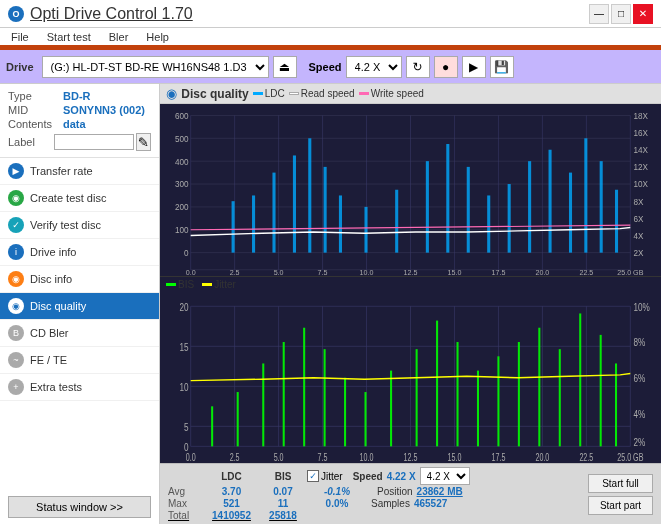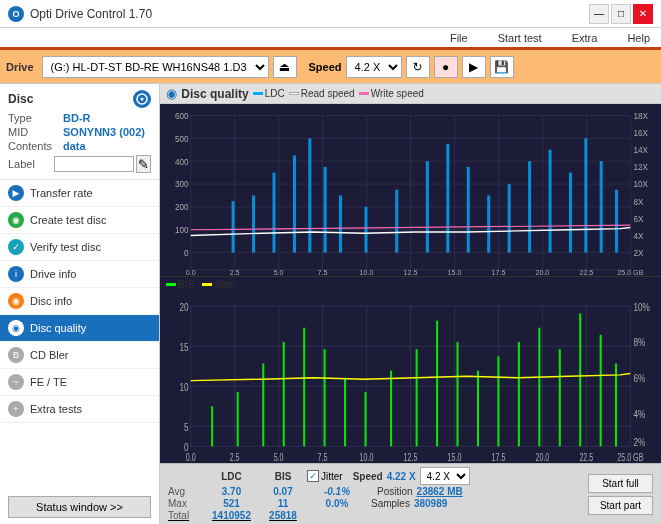--- a/index.html
+++ b/index.html
@@ -8,40 +8,39 @@
     
     .title-bar {
       background: #fff;
       display: flex; align-items: center; justify-content: space-between;
       padding: 4px 8px;
       border-bottom: 1px solid #ccc;
       height: 28px;
     }
     .title-bar-left { display: flex; align-items: center; gap: 6px; }
     .title-icon { width: 16px; height: 16px; background: #1a6fbd; border-radius: 50%; display: flex; align-items: center; justify-content: center; color: white; font-size: 9px; font-weight: bold; }
-    .title-text { font-size: 12px; color: #333; }
+    .title-text { font-size: 16px; color: #333; text-decoration: underline; }
     .title-controls { display: flex; gap: 2px; }
     .title-btn { width: 20px; height: 20px; border: 1px solid #ccc; background: #f0f0f0; cursor: pointer; display: flex; align-items: center; justify-content: center; font-size: 10px; }
     .title-btn.close { background: #e81123; color: white; border-color: #e81123; }
 
     
     .menu-bar {
       background: #fff;
       display: flex; align-items: center;
       padding: 2px 8px;
-      border-bottom: 3px solid #c2410c;
+      border-bottom: 5px solid #c2410c;
       height: 22px;
-      gap: 24px;
-      justify-content: flex-end;
+      gap: 12px;
     }
     .menu-item { font-size: 11px; color: #333; cursor: pointer; padding: 1px 3px; }
 
     
     .toolbar {
-      background: #fdba74;
+      background: #c4b5fd;
       display: flex; align-items: center;
       padding: 3px 6px;
       border-bottom: 1px solid #ccc;
       height: 34px;
       gap: 4px;
     }
     .toolbar-label { font-size: 11px; color: #333; font-weight: bold; margin-right: 4px; }
     .drive-select {
       background: white; border: 1px solid #aaa; padding: 2px 4px;
       font-size: 11px; height: 22px; min-width: 220px;
@@ -149,21 +148,21 @@
   <div class="title-controls">
     <button class="title-btn">—</button>
     <button class="title-btn">□</button>
     <button class="title-btn close">✕</button>
   </div>
 </div>
 
 <div class="menu-bar">
   <span class="menu-item">File</span>
   <span class="menu-item">Start test</span>
-  <span class="menu-item">Extra</span>
+  <span class="menu-item">Bler</span>
   <span class="menu-item">Help</span>
 </div>
 
 <div class="toolbar">
   <span class="toolbar-label">Drive</span>
   <select class="drive-select">
     <option>(G:) HL-DT-ST BD-RE  WH16NS48 1.D3</option>
   </select>
   <button class="toolbar-icon-btn">⏏</button>
   <span class="speed-label">Speed</span>
@@ -174,31 +173,20 @@
   <button class="toolbar-icon-btn" style="background:#ffdddd;">●</button>
   <button class="toolbar-icon-btn">▶</button>
   <button class="toolbar-icon-btn">💾</button>
 </div>
 
 <div class="main">
 
   <div class="left-panel">
 
     <div class="disc-section">
-      <div class="disc-header">
-        <span class="disc-title">Disc</span>
-        <div style="display:flex;gap:2px;">
-          <div style="width:18px;height:18px;background:#1a6fbd;border-radius:50%;display:flex;align-items:center;justify-content:center;">
-            <svg width="12" height="12" viewBox="0 0 12 12">
-                <circle cx="6" cy="6" r="5" fill="none" stroke="white" stroke-width="1.5"></circle>
-                <circle cx="6" cy="6" r="1.5" fill="white"></circle>
-              </svg>
-          </div>
-        </div>
-      </div>
       <div class="disc-row">
         <span class="disc-key">Type</span>
         <span class="disc-val">BD-R</span>
       </div>
       <div class="disc-row">
         <span class="disc-key">MID</span>
         <span class="disc-val">SONYNN3 (002)</span>
       </div>
       <div class="disc-row">
         <span class="disc-key">Contents</span>
@@ -462,21 +450,21 @@
           <span style="width:60px; text-align:center; color:#1a6fbd; font-weight:bold;font-style:italic;">-0.1%</span>
           <span style="margin-left:6px; color:#333;">Position</span>
           <span style="color:#1a6fbd; font-weight:bold;text-decoration:underline;">23862 MB</span>
         </div>
         <div style="display:flex; gap:4px; align-items:center;">
           <span style="width:32px; color:#555;">Max</span>
           <span style="width:55px; text-align:center; color:#1a6fbd; font-weight:bold;">521</span>
           <span style="width:40px; text-align:center; color:#1a6fbd; font-weight:bold;">11</span>
           <span style="width:60px; text-align:center; color:#1a6fbd; font-weight:bold;">0.0%</span>
           <span style="color:#333;">Samples</span>
-          <span style="color:#1a6fbd; font-weight:bold;">380989</span>
+          <span style="color:#1a6fbd; font-weight:bold;">465527</span>
         </div>
         <div style="display:flex; gap:4px; align-items:center;text-decoration:underline;">
           <span style="width:32px; color:#555;">Total</span>
           <span style="width:55px; text-align:center; color:#1a6fbd; font-weight:bold;">1410952</span>
           <span style="width:40px; text-align:center; color:#1a6fbd; font-weight:bold;">25818</span>
         </div>
       </div>
       <div class="right-buttons">
         <button class="action-btn">Start full</button>
         <button class="action-btn">Start part</button>

